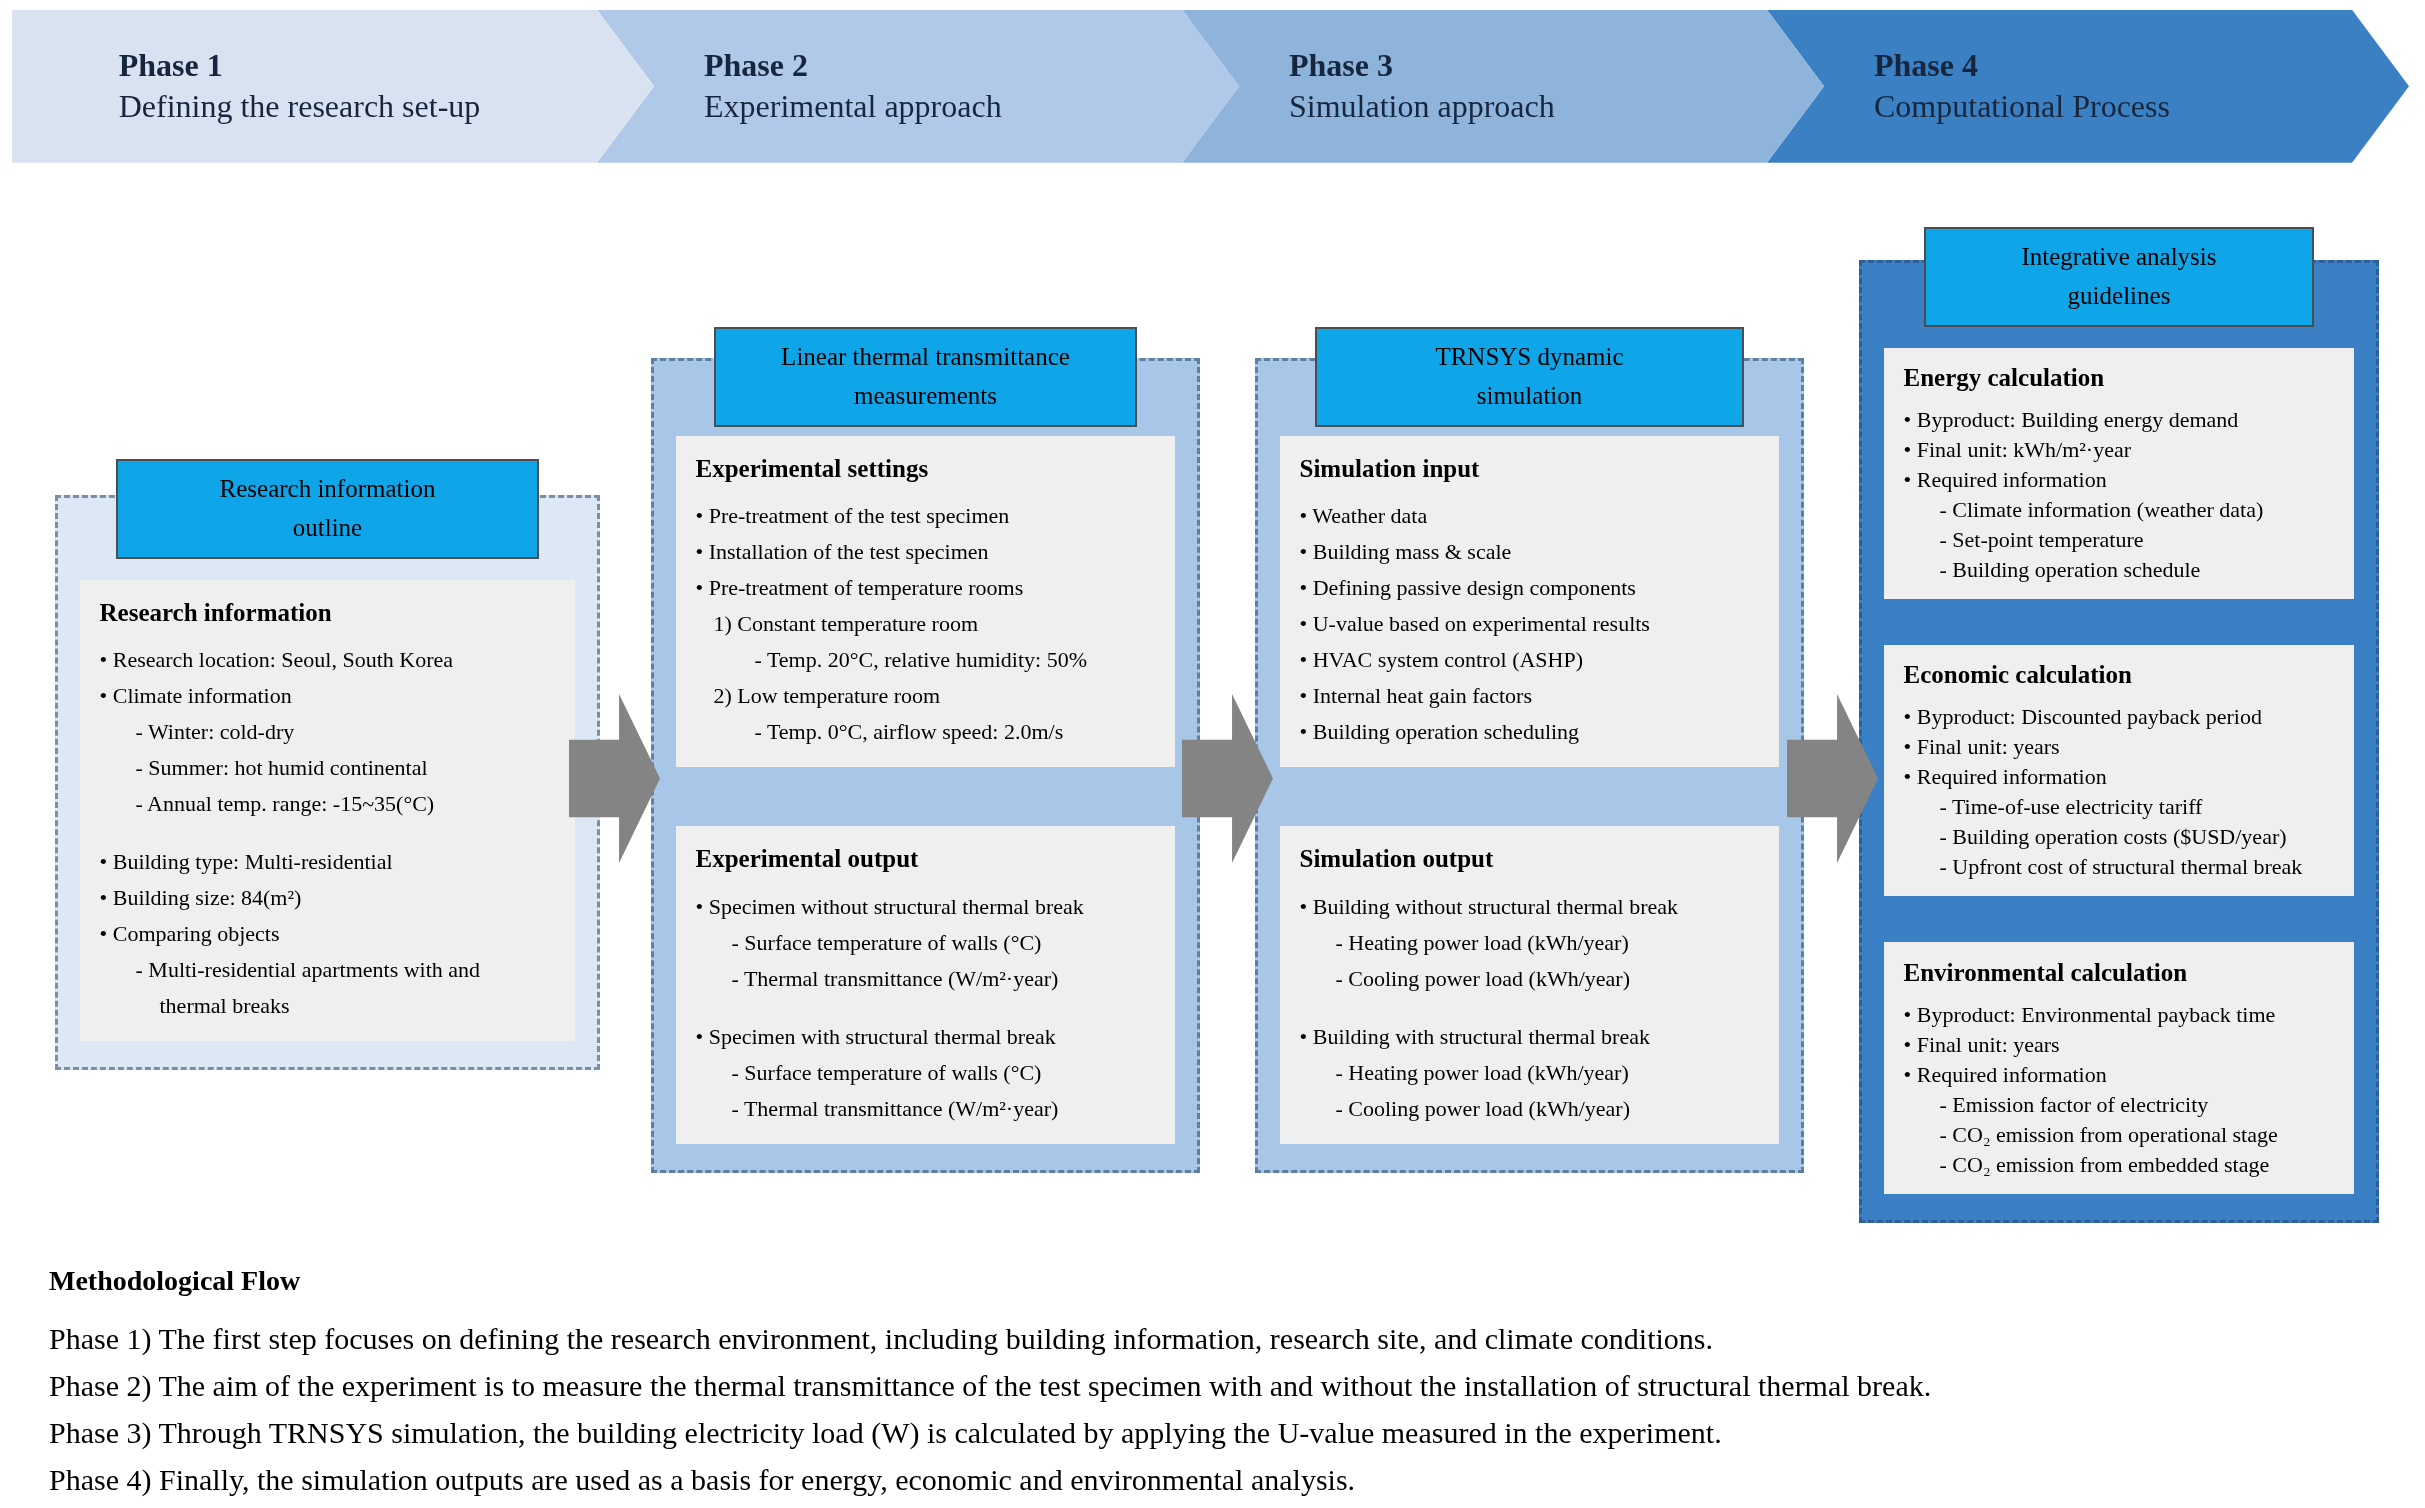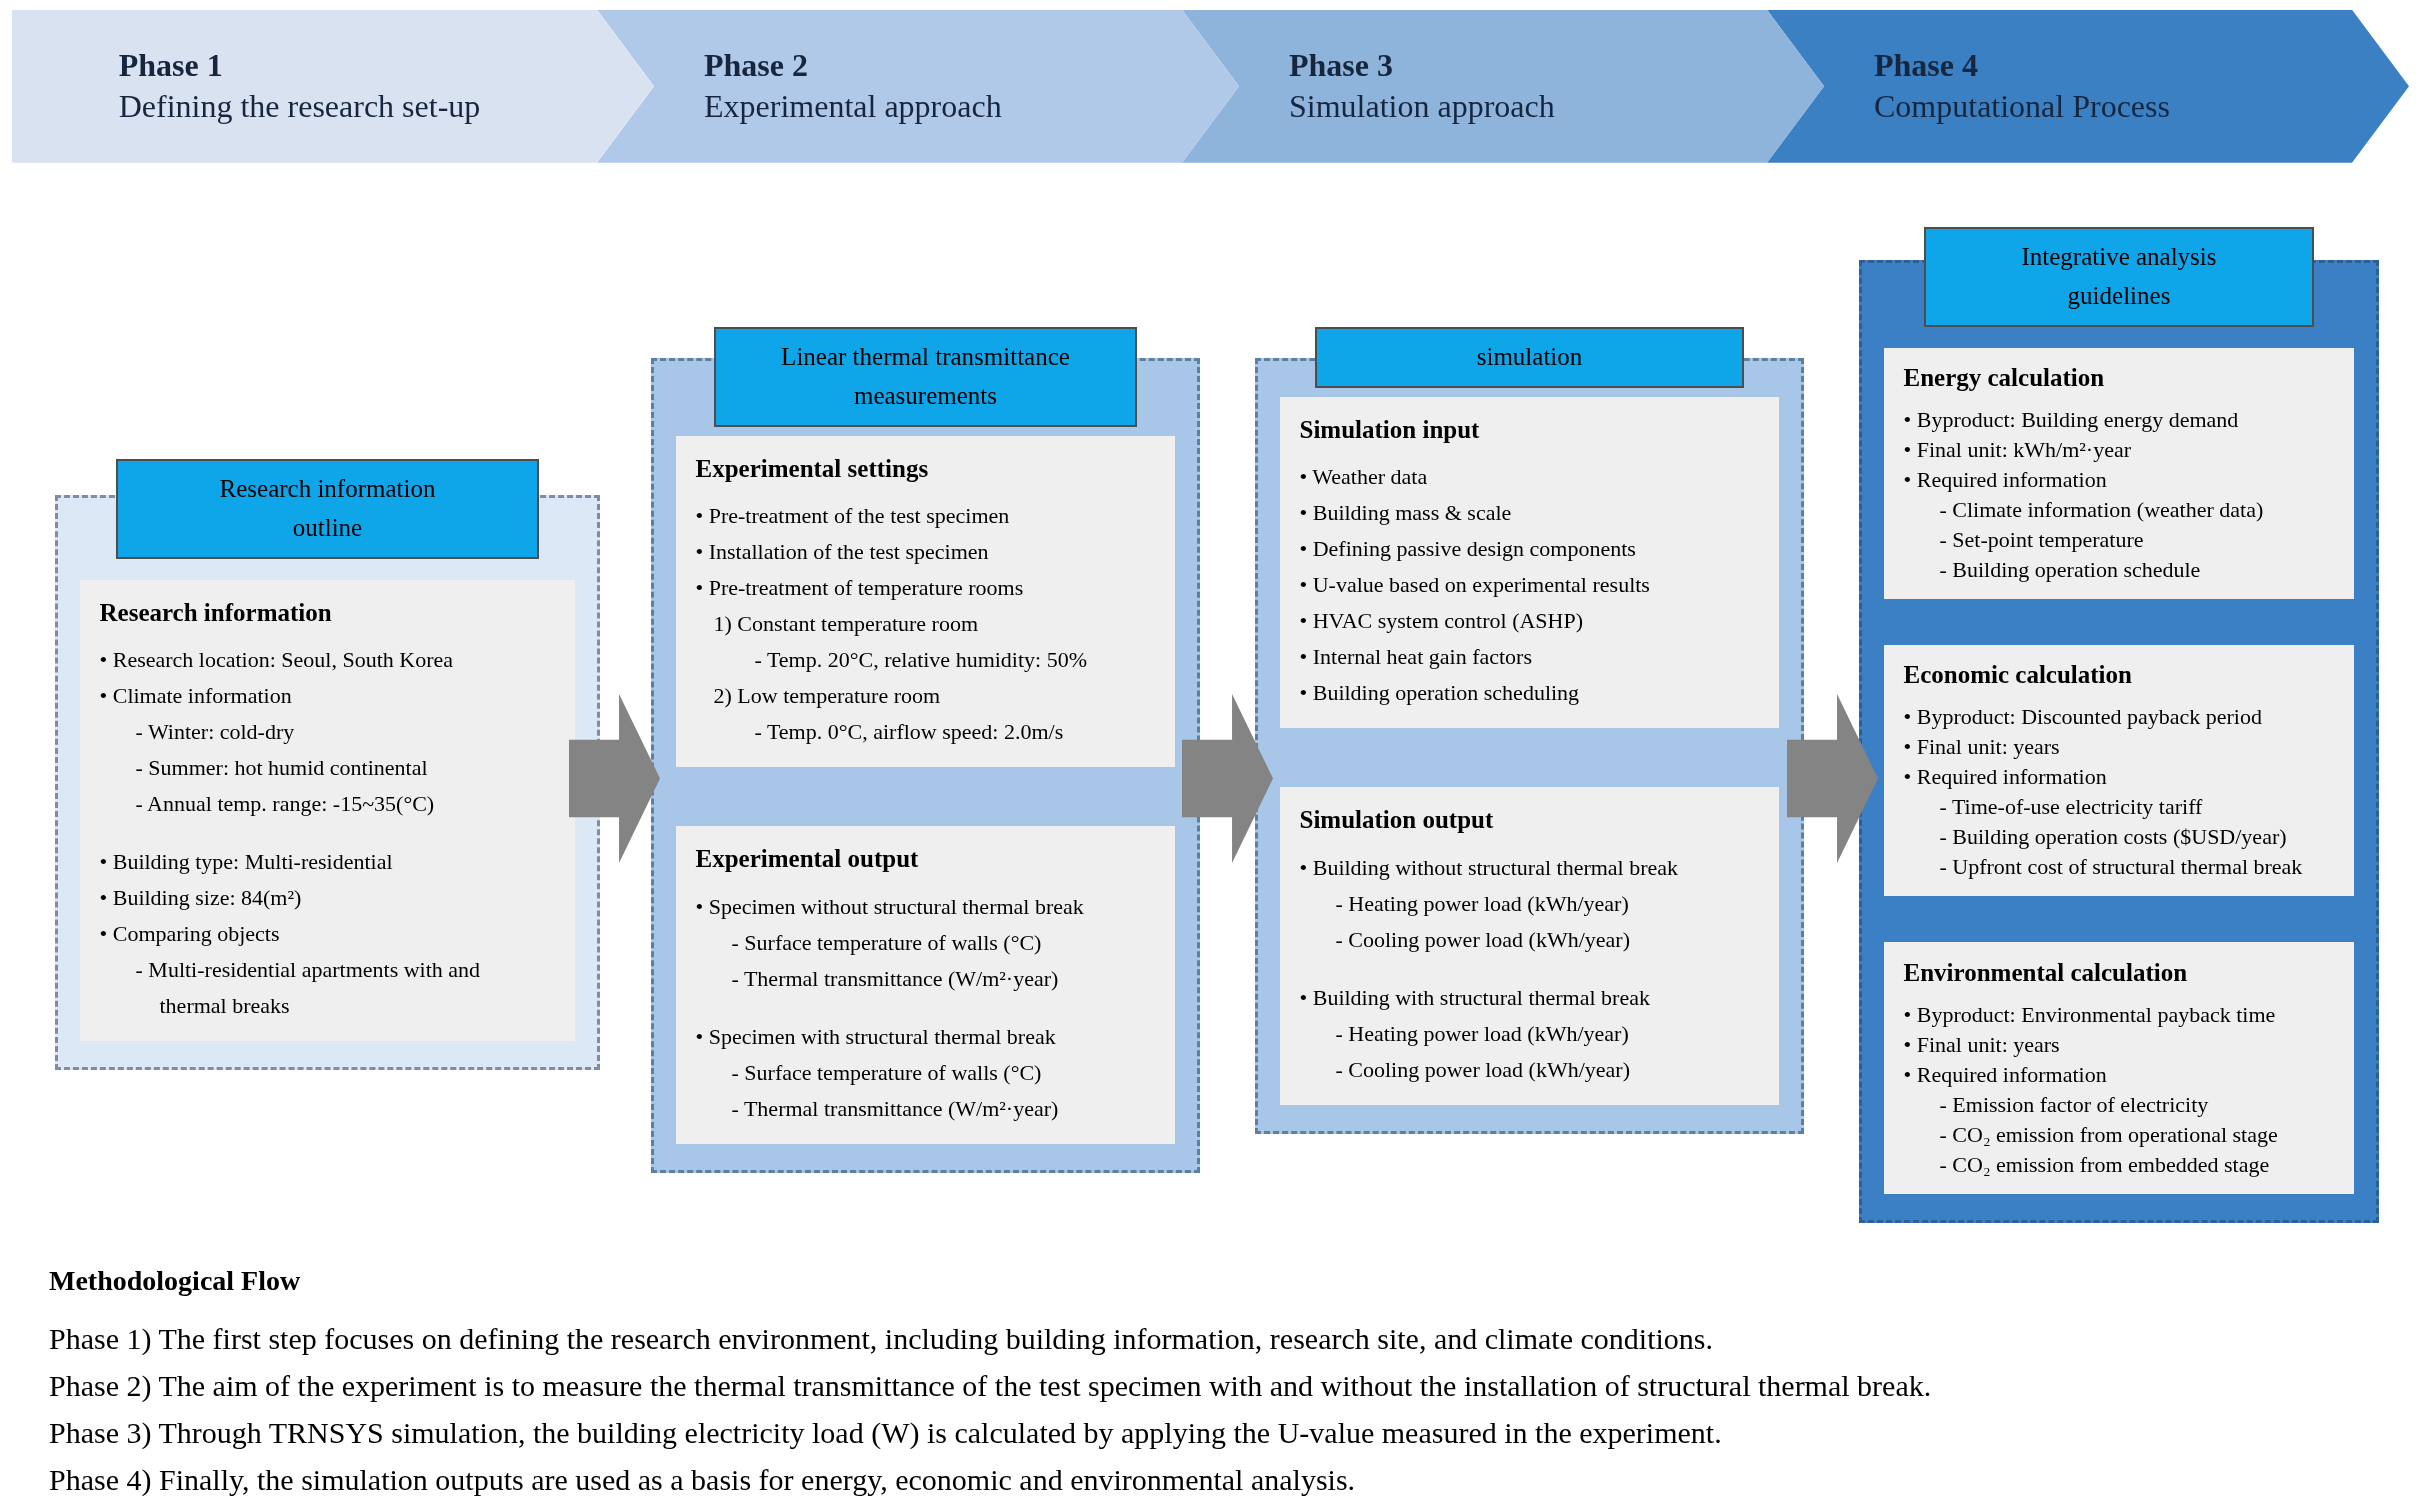--- a/index.html
+++ b/index.html
@@ -157,20 +157,21 @@
           <div class="line ind1">- Thermal transmittance (W/m²·year)</div>
           <div class="line ind0 gap">• Specimen with structural thermal break</div>
           <div class="line ind1">- Surface temperature of walls (°C)</div>
           <div class="line ind1">- Thermal transmittance (W/m²·year)</div>
         </div>
     </div>
   </div>
 
   <div class="col col3">
     <div class="titlebox">
+      <div>TRNSYS dynamic</div>
       <div>simulation</div>
     </div>
     <div class="graybox">
       <div class="box-heading">Simulation input</div>
       <div class="lines">
           <div class="line ind0">• Weather data</div>
           <div class="line ind0">• Building mass &amp; scale</div>
           <div class="line ind0">• Defining passive design components</div>
           <div class="line ind0">• U-value based on experimental results</div>
           <div class="line ind0">• HVAC system control (ASHP)</div>

